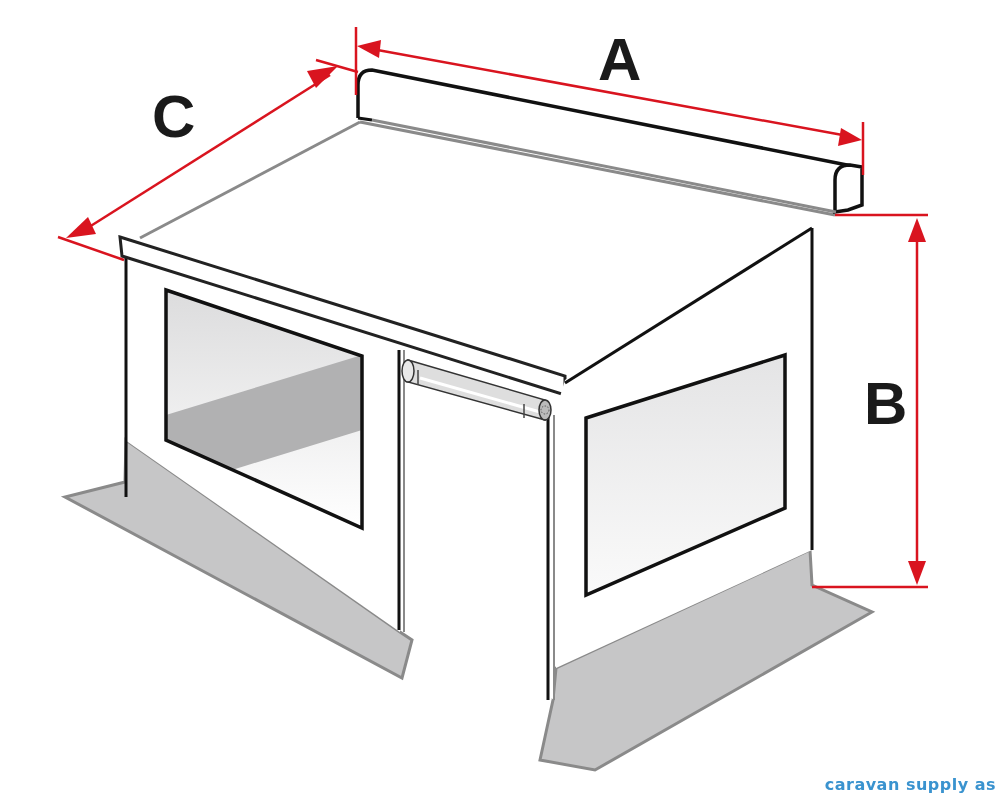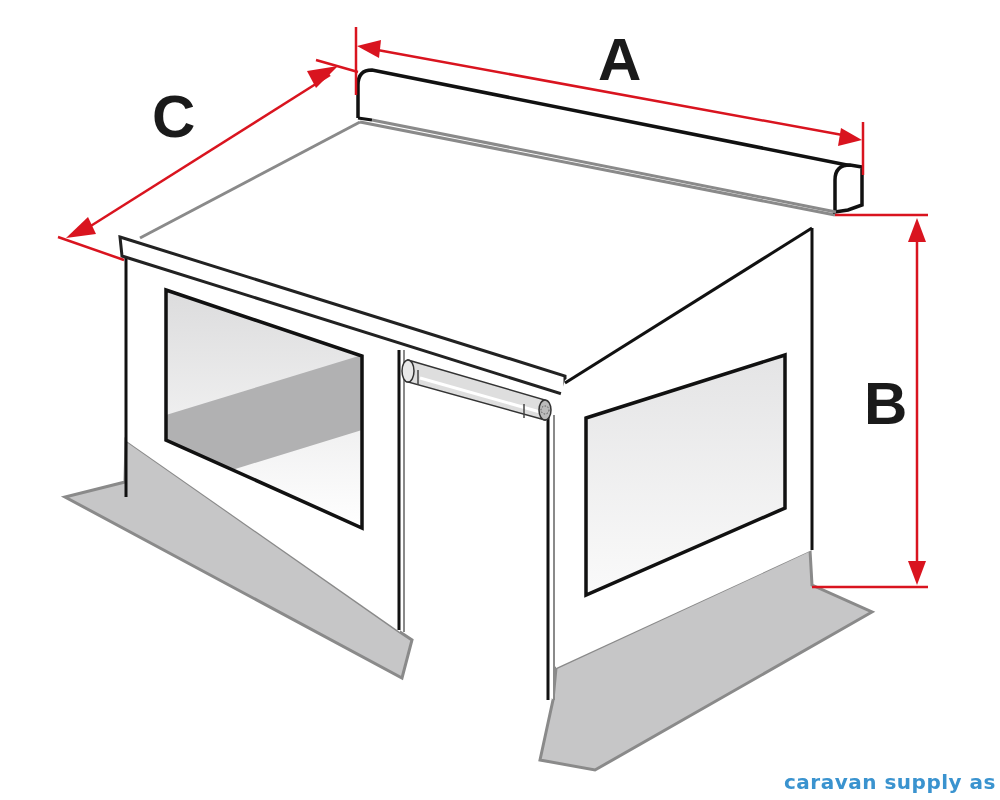--- a/index.html
+++ b/index.html
@@ -1,19 +1,19 @@
 <!DOCTYPE html>
 <html><head>
 <meta charset="utf-8">
 <style>
   html, body { margin: 0; padding: 0; background: #ffffff; }
   body { width: 1000px; height: 800px; position: relative; overflow: hidden; font-family: "Liberation Sans", sans-serif; }
   #diagram { position: absolute; left: 0; top: 0; width: 1000px; height: 800px; }
   .dim-label { font-family: "Liberation Sans", sans-serif; font-weight: bold; font-size: 60px; fill: #1a1a1a; }
-  .brand { position: absolute; right: 4px; bottom: 6px; font-family: "DejaVu Sans", sans-serif; font-weight: bold; font-size: 20px; color: #3a93cf; letter-spacing: 0.5px; }
+  .brand { position: absolute; right: 4px; bottom: 6px; font-family: "DejaVu Sans", sans-serif; font-weight: bold; font-size: 16px; color: #3a93cf; letter-spacing: 0.5px; }
 </style>
 </head>
 <body>
 
 <svg id="diagram" viewBox="0 0 1000 800" xmlns="http://www.w3.org/2000/svg">
   <defs>
     <linearGradient id="winGrad" x1="0" y1="0" x2="0" y2="1">
       <stop offset="0" stop-color="#dcdcdd"></stop>
       <stop offset="1" stop-color="#ffffff"></stop>
     </linearGradient>

